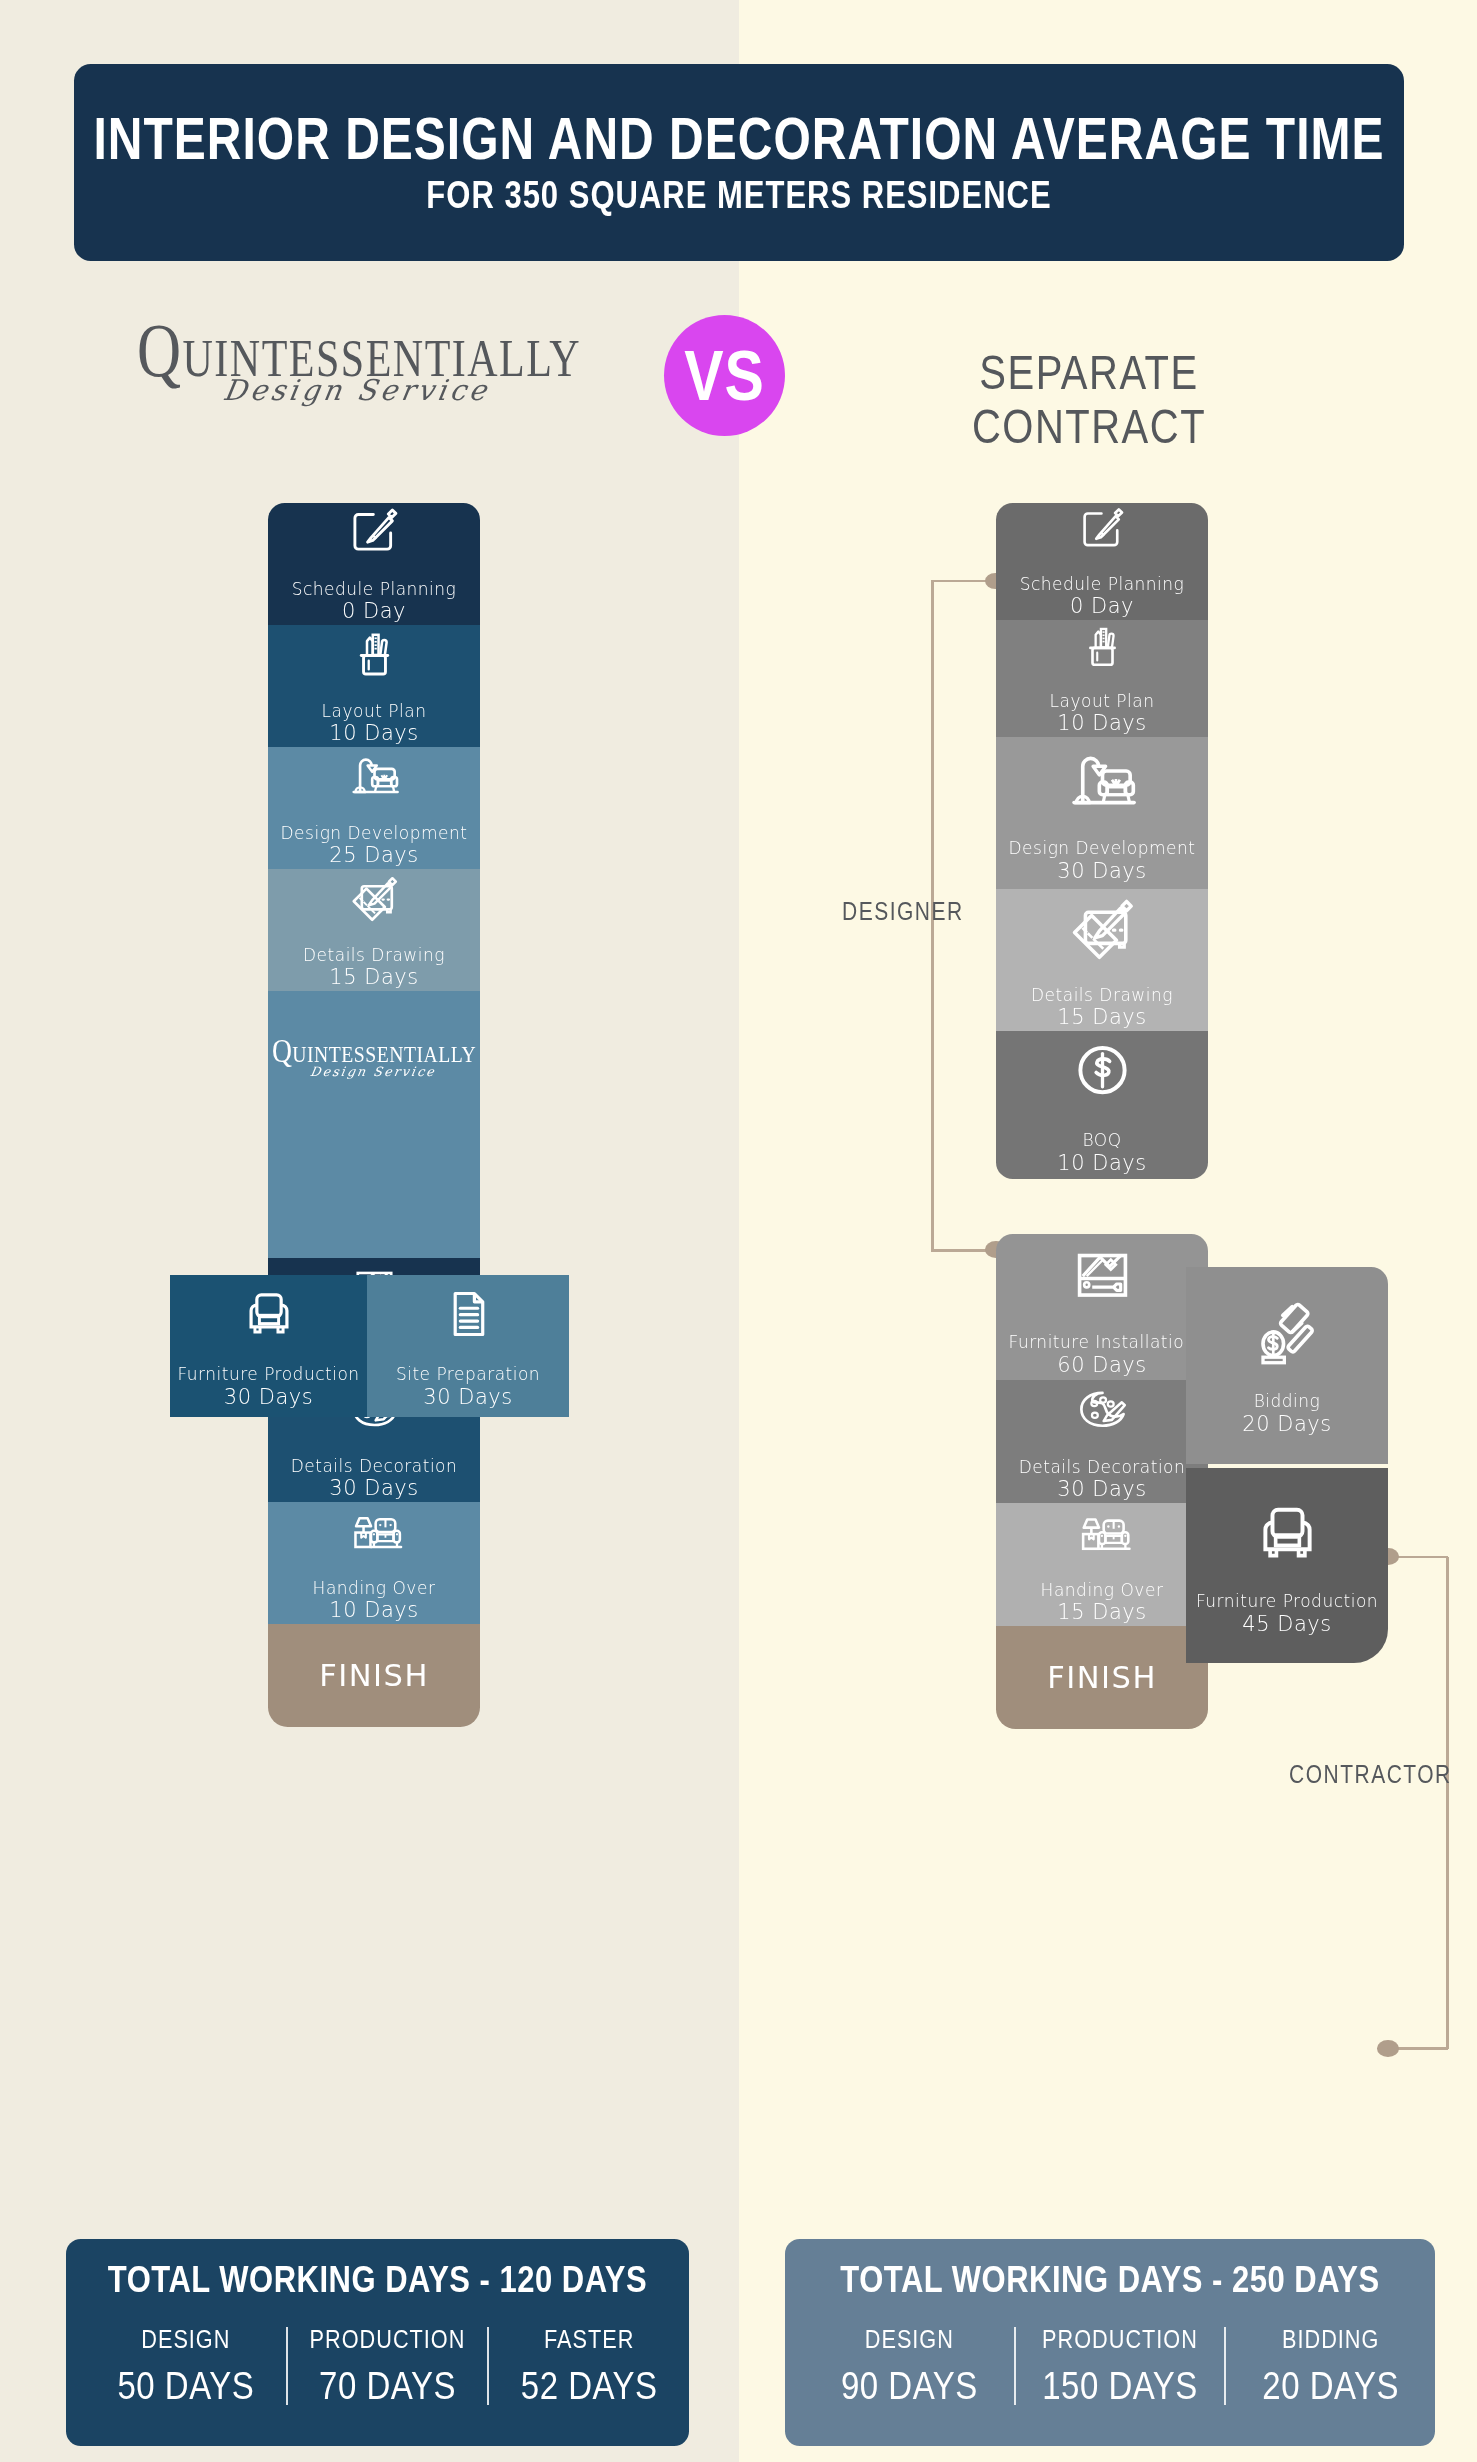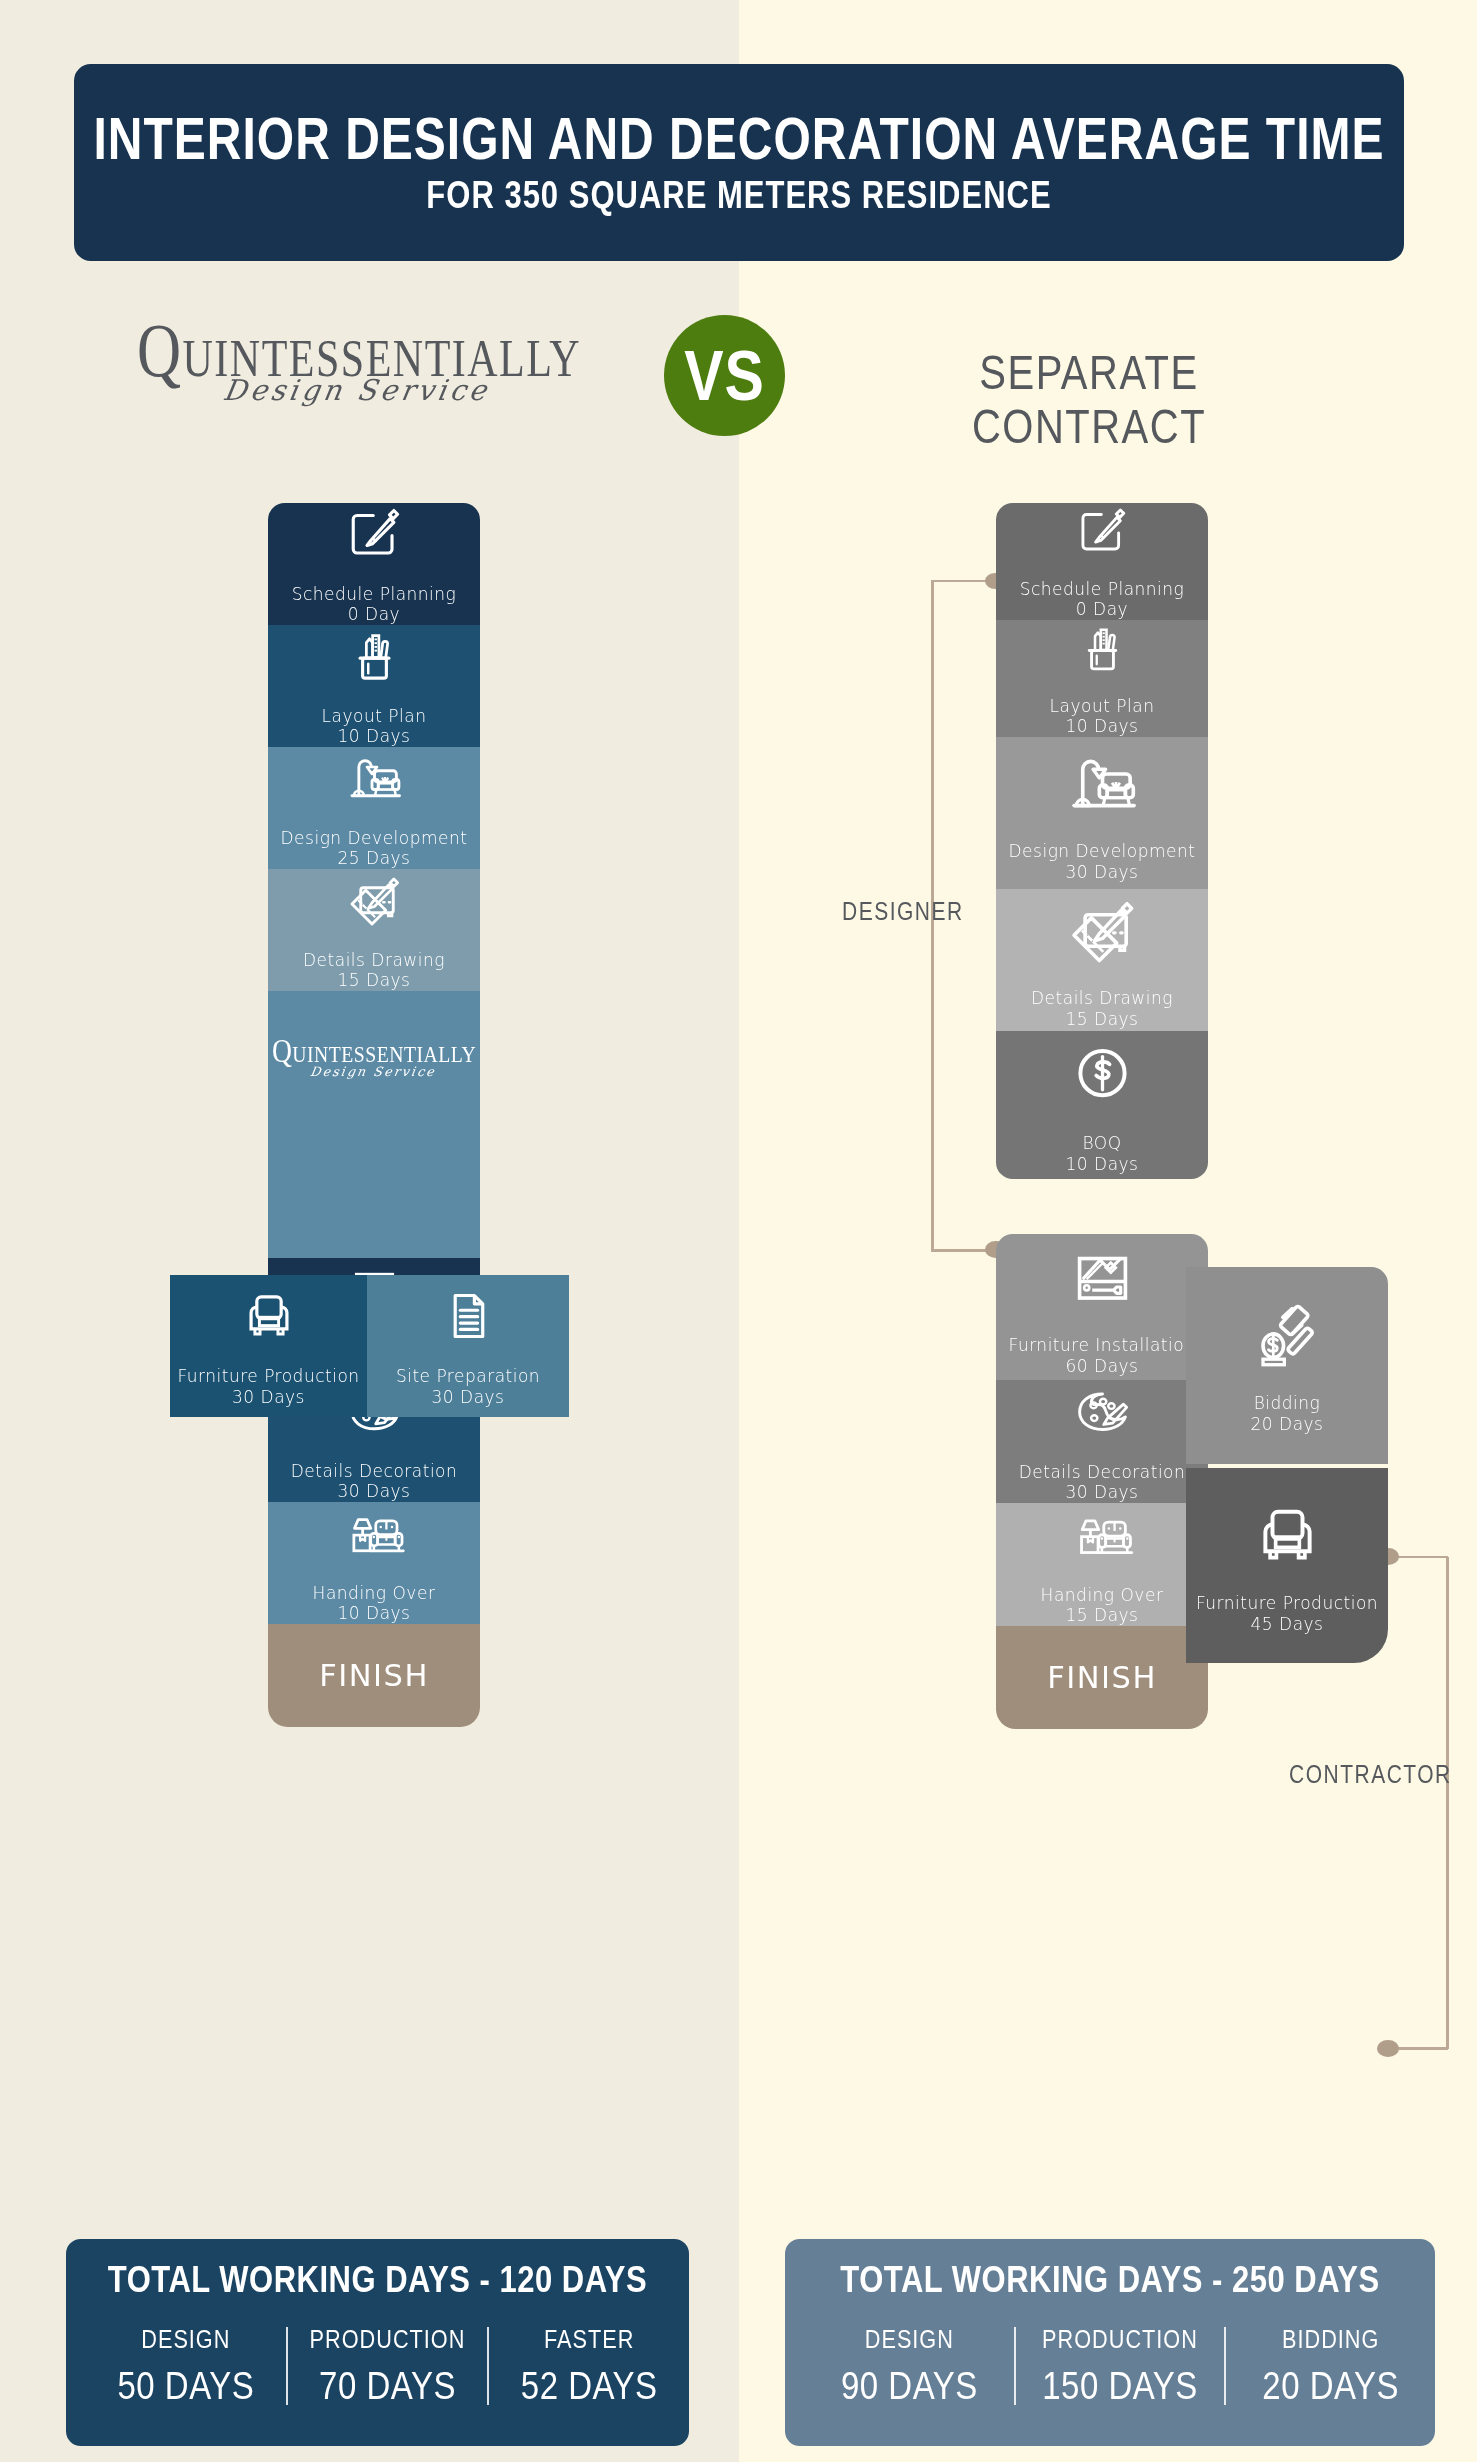--- a/index.html
+++ b/index.html
@@ -49,21 +49,21 @@
   .brand-word .cap { font-size:61px; }
   .brand-script {
     font-family:"DejaVu Serif", serif; font-style:italic; font-size:28.6px;
     color:#55585c; display:block; margin-top:-7.9px; letter-spacing:3.4px;
     transform:skewX(-12deg);
   }
 
   
   #vs-circle {
     position:absolute; left:664px; top:315px; width:121px; height:121px;
-    border-radius:50%; background:#4d7c0f;
+    border-radius:50%; background:#d946ef;
     display:flex; align-items:center; justify-content:center;
   }
   #vs-label {
     color:#fff; font-size:59px; font-weight:bold; letter-spacing:1px;
     font-family:"Liberation Sans Narrow","Liberation Sans",sans-serif;
     transform:scaleY(1.2);
   }
 
   
   #right-header {
@@ -86,21 +86,21 @@
     display:flex; flex-direction:column; align-items:center; justify-content:center;
     color:#ffffff; text-align:center;
   }
   .step-icon { width:79px; height:79px; display:block; }
   .step-icon.sm { width:64px; height:64px; }
   .step-label {
     font-size:17px; line-height:1.22; letter-spacing:0.5px; margin-top:18px;
     font-family:"DejaVu Sans", sans-serif; font-weight:300;
   }
   .step-days {
-    font-size:17px; line-height:1.22; letter-spacing:0.5px;
+    font-size:21px; line-height:1.22; letter-spacing:0.5px;
     font-family:"DejaVu Sans", sans-serif; font-weight:300;
   }
   .step.top-round { border-radius:16.7px 16.7px 0 0; }
   .step.bot-round { border-radius:0 0 16.7px 16.7px; }
 
   
   #logo-band {
     width:212px; display:flex; align-items:center; justify-content:center;
   }
   #logo-band .bw { font-size:19.7px; color:#ffffff; letter-spacing:0.5px;

